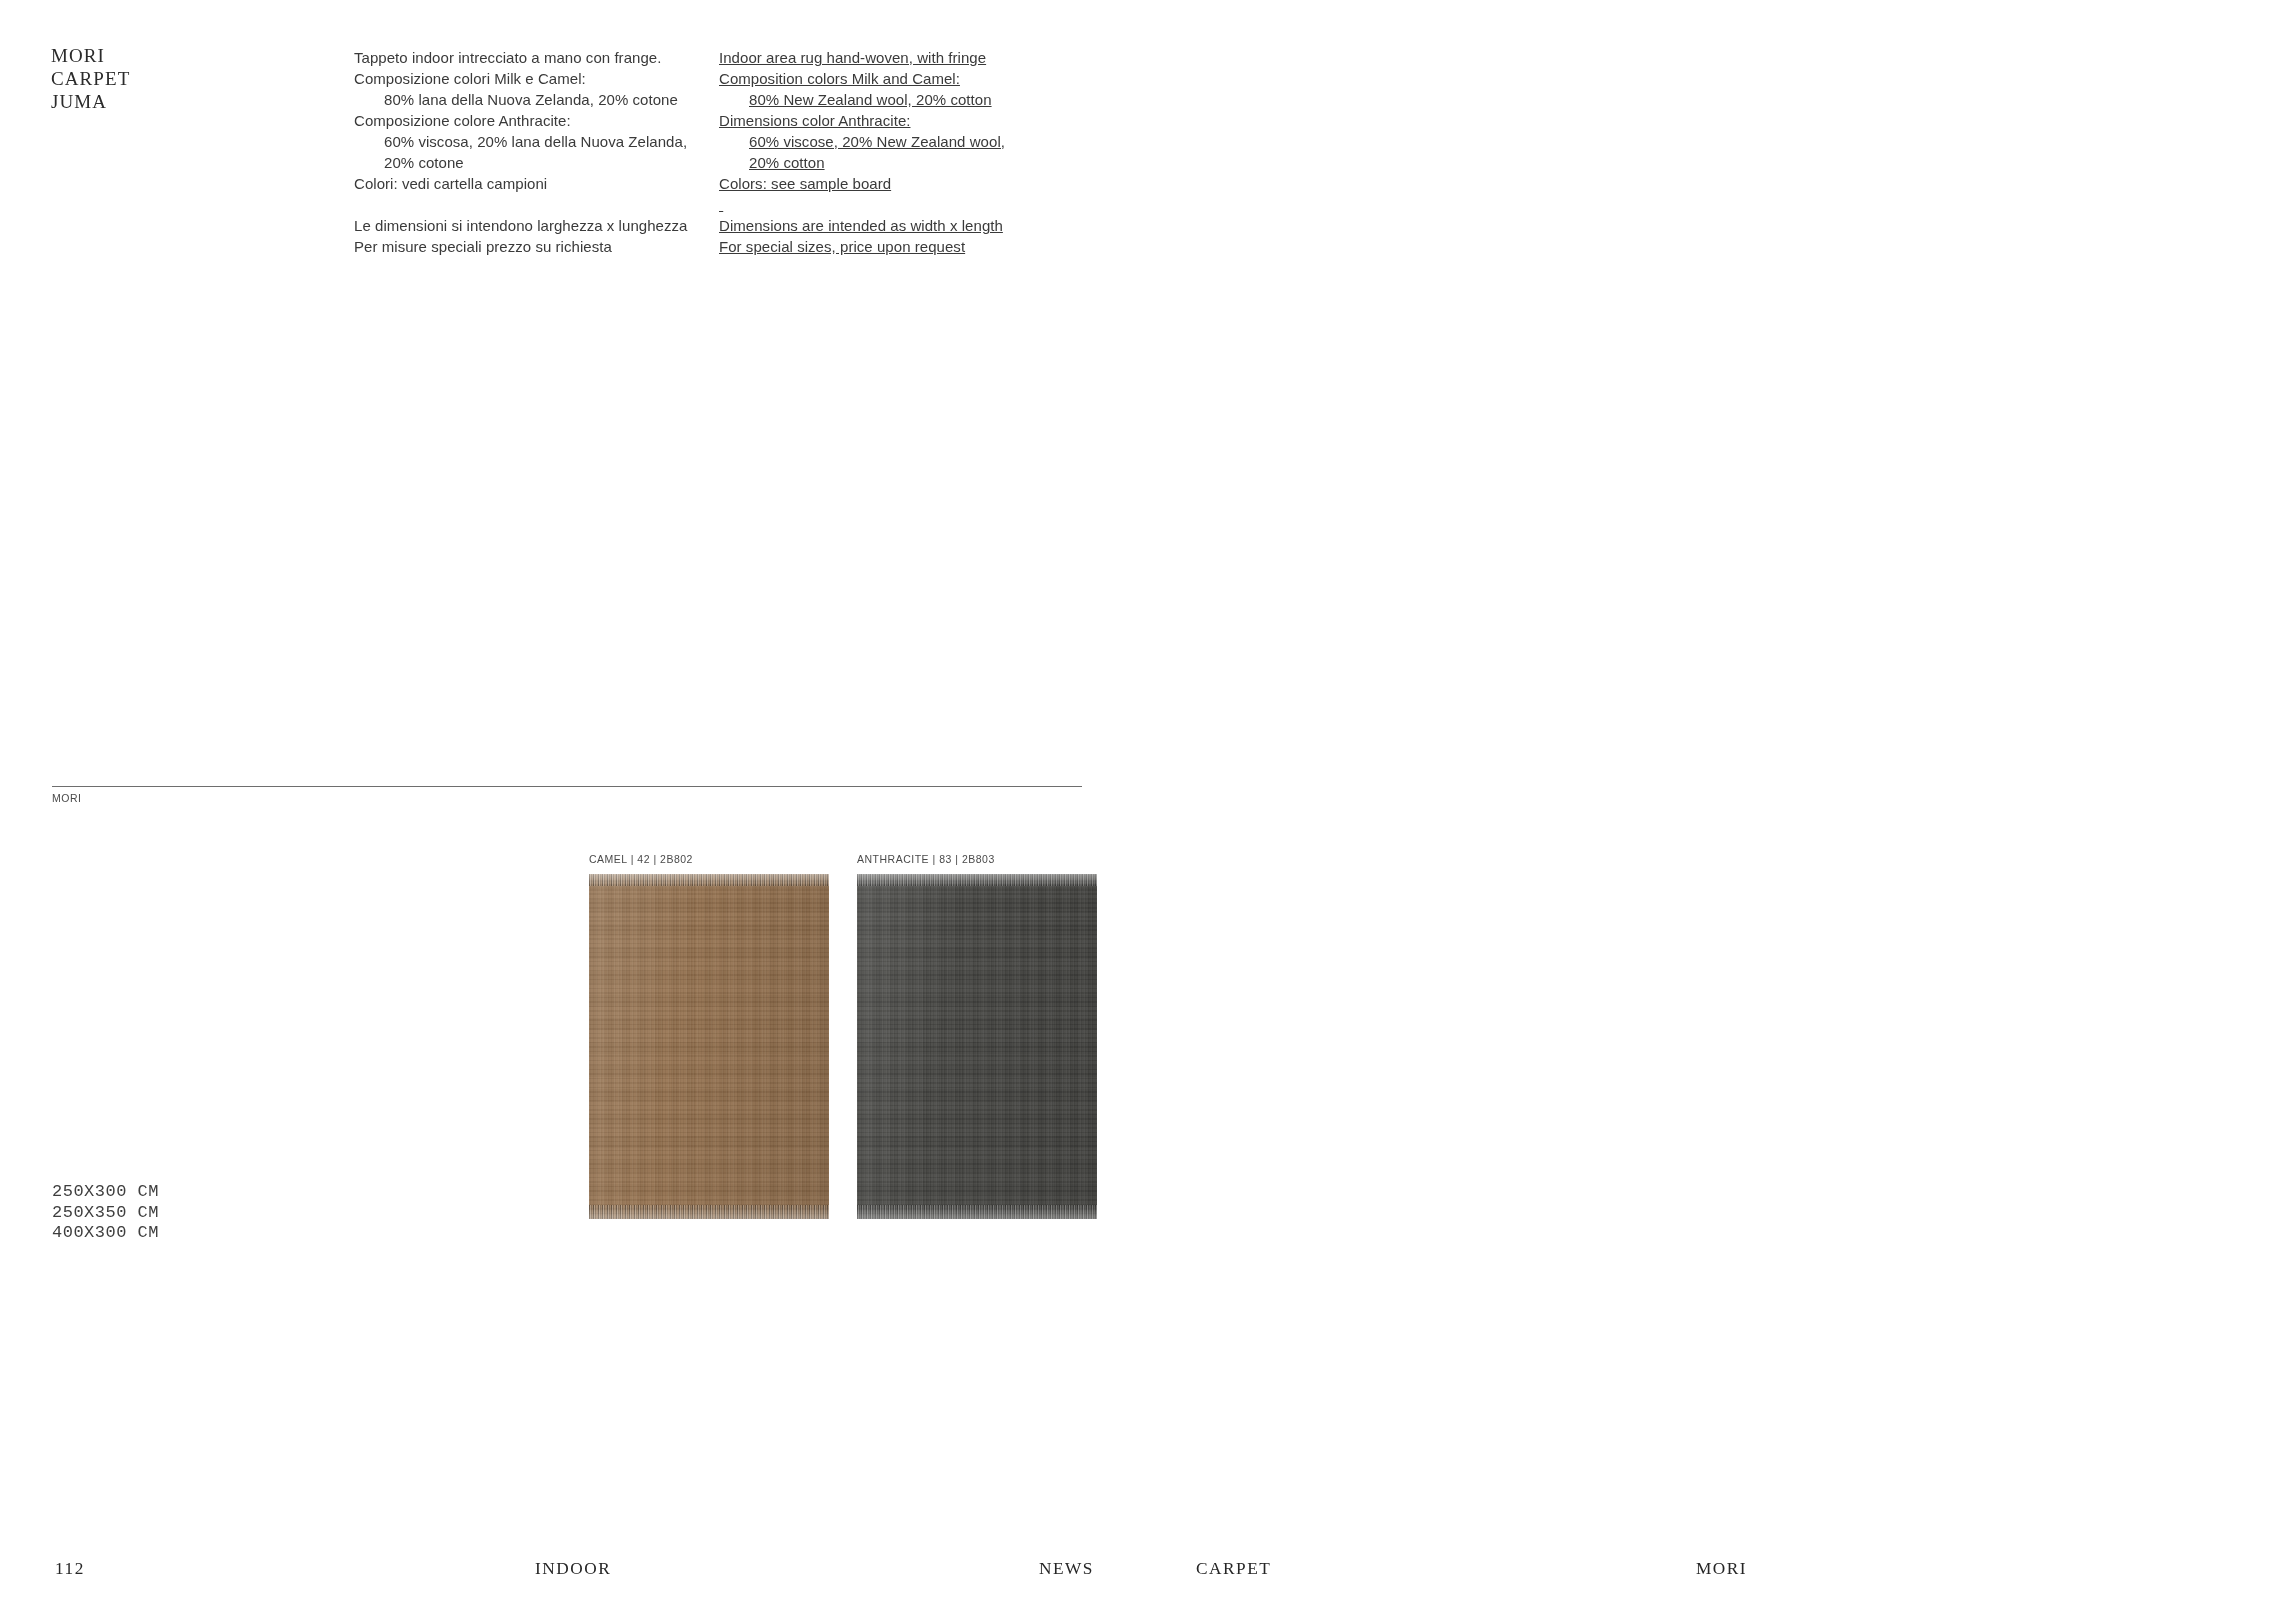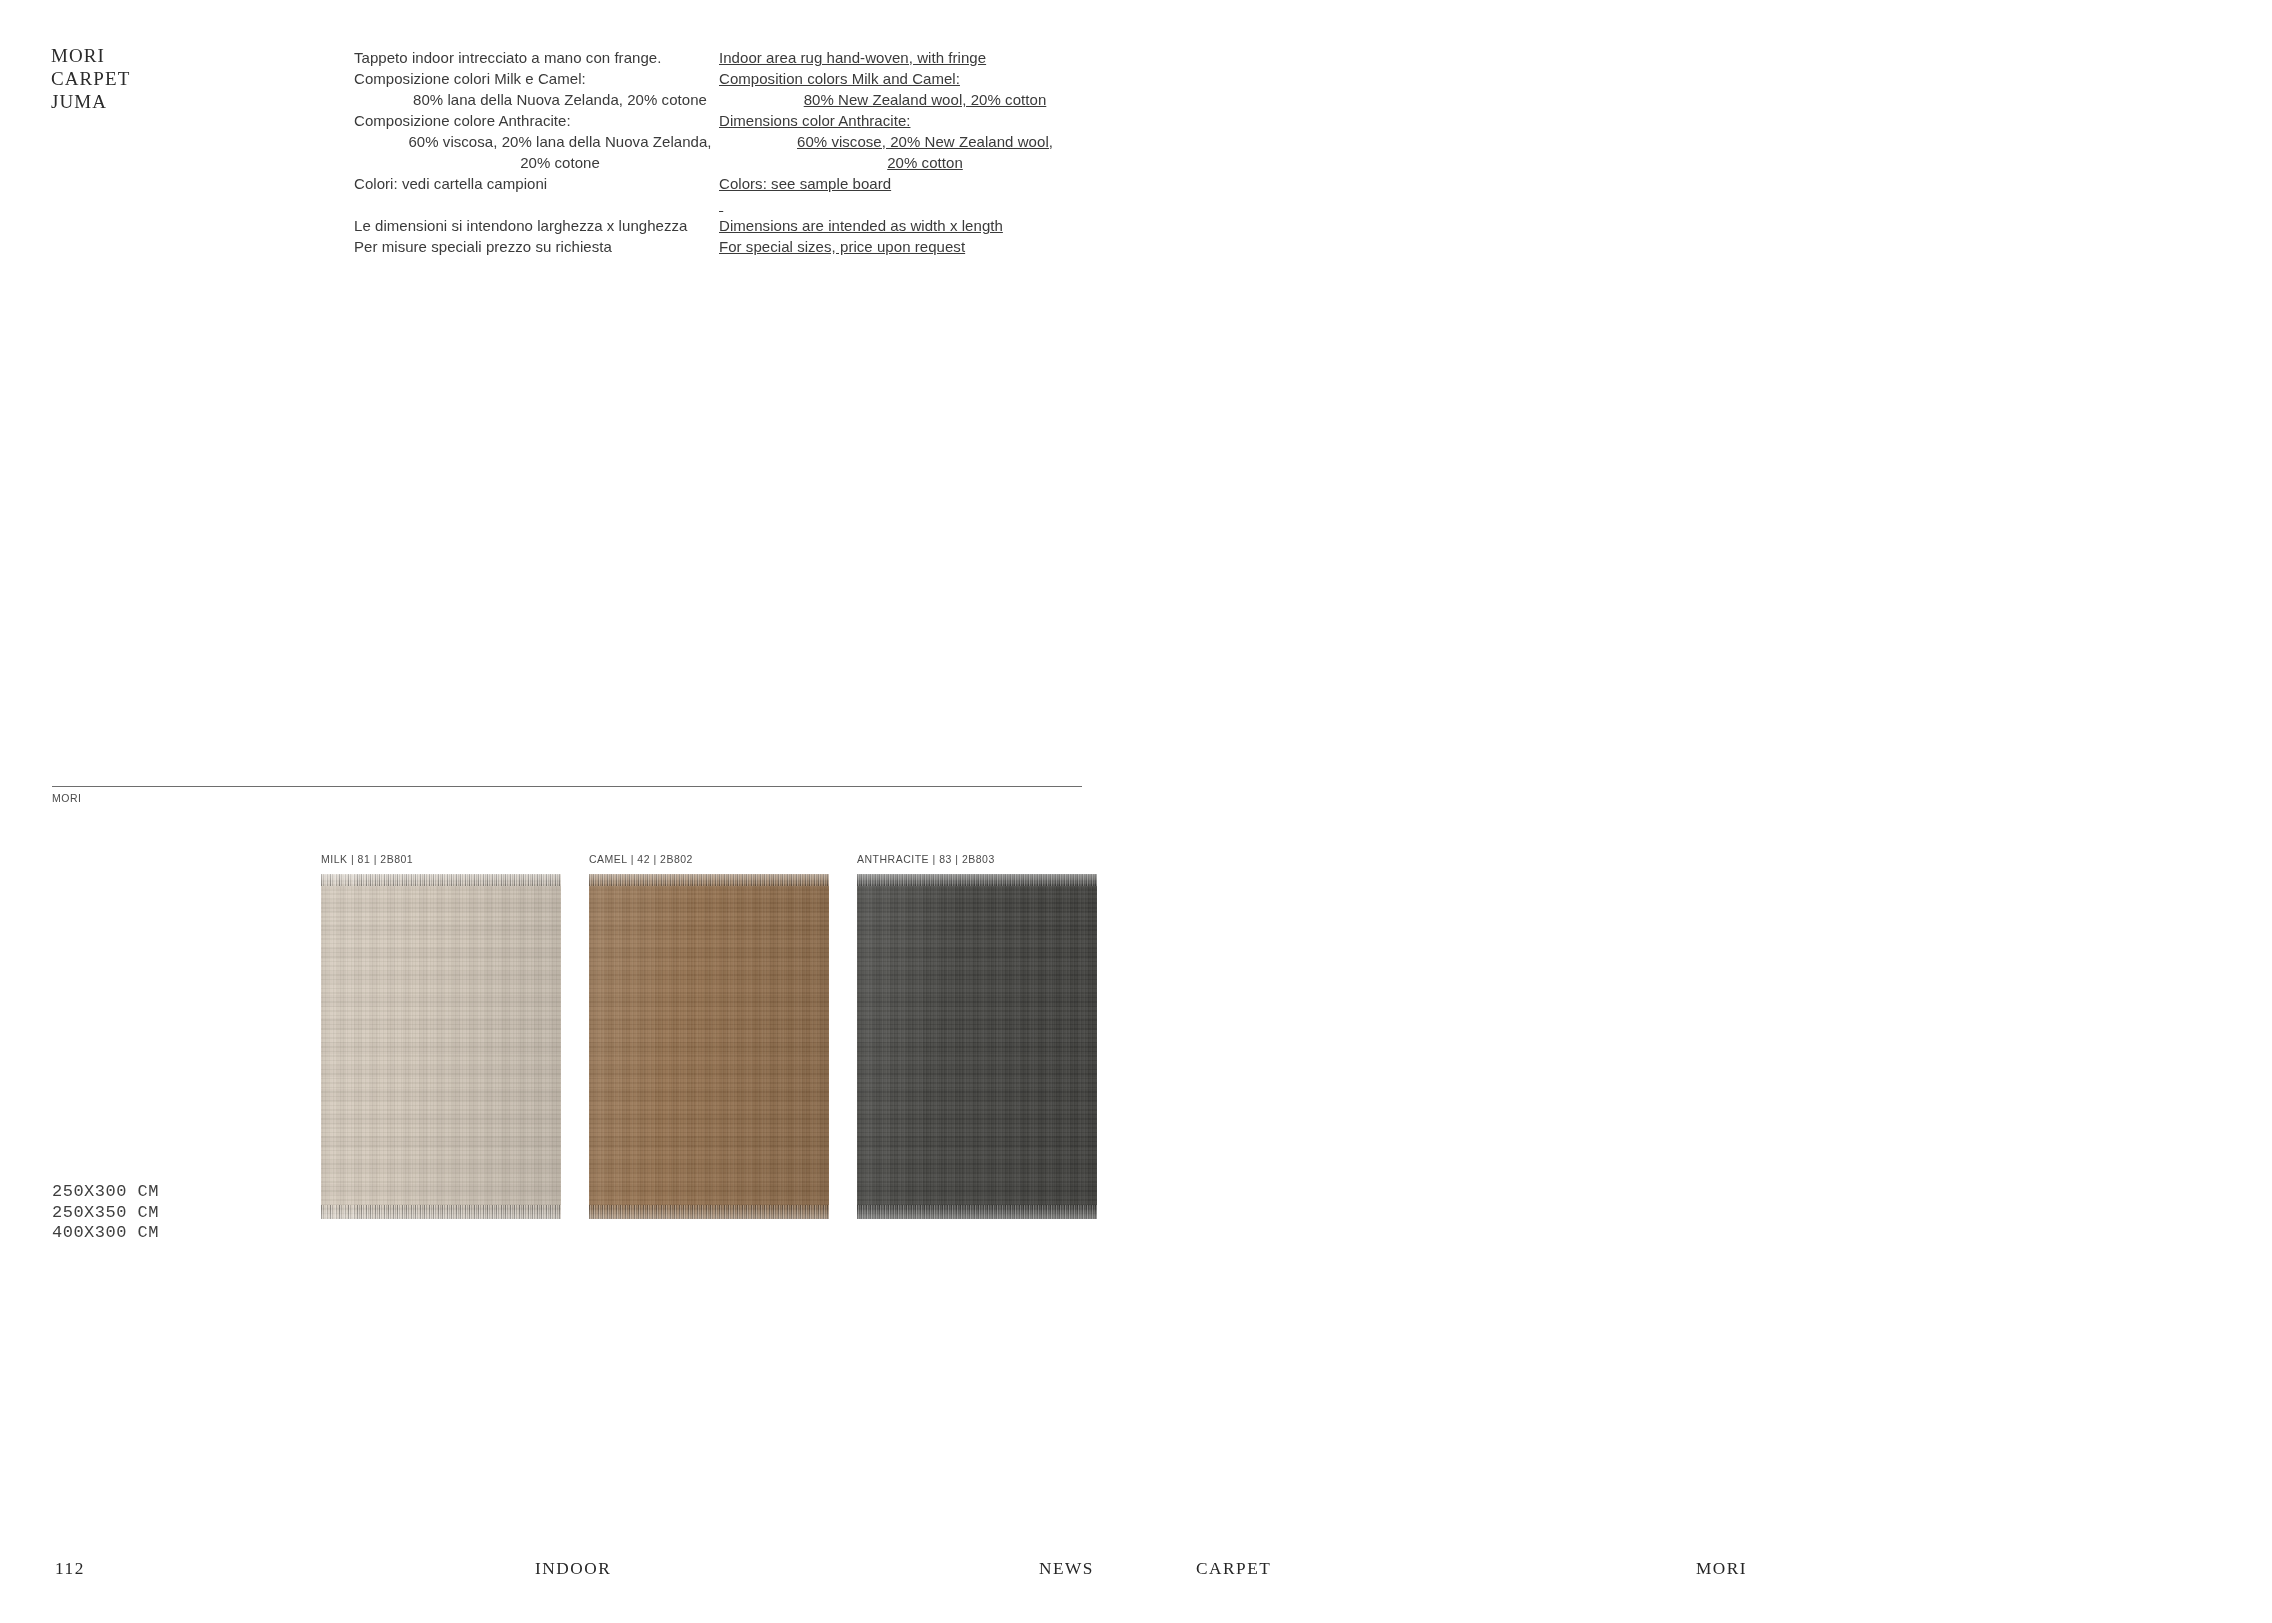--- a/index.html
+++ b/index.html
@@ -41,21 +41,21 @@
     top: 47px;
     font-family: "Liberation Sans", sans-serif;
     font-size: 15px;
     line-height: 21px;
     color: #3a3a3a;
     letter-spacing: 0.05px;
   }
   .desc-col.it { left: 319px; width: 382px; margin-left: 35px; }
   .desc-col.en { left: 719px; width: 382px; text-decoration: underline; }
   .desc-line { white-space: pre; }
-  .desc-line.indent { padding-left: 30px; text-align: center; }
+  .desc-line.indent { padding-left: 30px; }
   .desc-line.spacer { height: 21px; }
 
   
   .section-rule {
     position: absolute;
     left: 52px;
     top: 786px;
     width: 1030px;
     height: 0.9px;
     background: #6e6e6e;
@@ -246,33 +246,20 @@
       <div class="desc-line">Colors: see sample board</div>
       <div class="desc-line spacer">&nbsp;</div>
       <div class="desc-line">Dimensions are intended as width x length</div>
       <div class="desc-line">For special sizes, price upon request</div>
     </div>
 
   <div class="section-rule"></div>
   <div class="section-label">MORI</div>
 
   <div class="swatches">
-      <div class="swatch swatch-0">
-        <div class="swatch-label">MILK | 81 | 2B801</div>
-        <div class="swatch-img">
-          <div class="swatch-fill" style="background: rgb(210, 199, 184);"></div>
-          <div class="weave"></div>
-          <div class="weave-blocks"></div>
-          <div class="sheen"></div>
-          <div class="fringe fringe-top"></div>
-          <div class="fringe-fade-top"></div>
-          <div class="fringe fringe-bottom"></div>
-          <div class="fringe-fade-bottom"></div>
-        </div>
-      </div>
       <div class="swatch swatch-1">
         <div class="swatch-label">CAMEL | 42 | 2B802</div>
         <div class="swatch-img">
           <div class="swatch-fill" style="background: rgb(147, 112, 77);"></div>
           <div class="weave"></div>
           <div class="weave-blocks"></div>
           <div class="sheen"></div>
           <div class="fringe fringe-top"></div>
           <div class="fringe-fade-top"></div>
           <div class="fringe fringe-bottom"></div>

